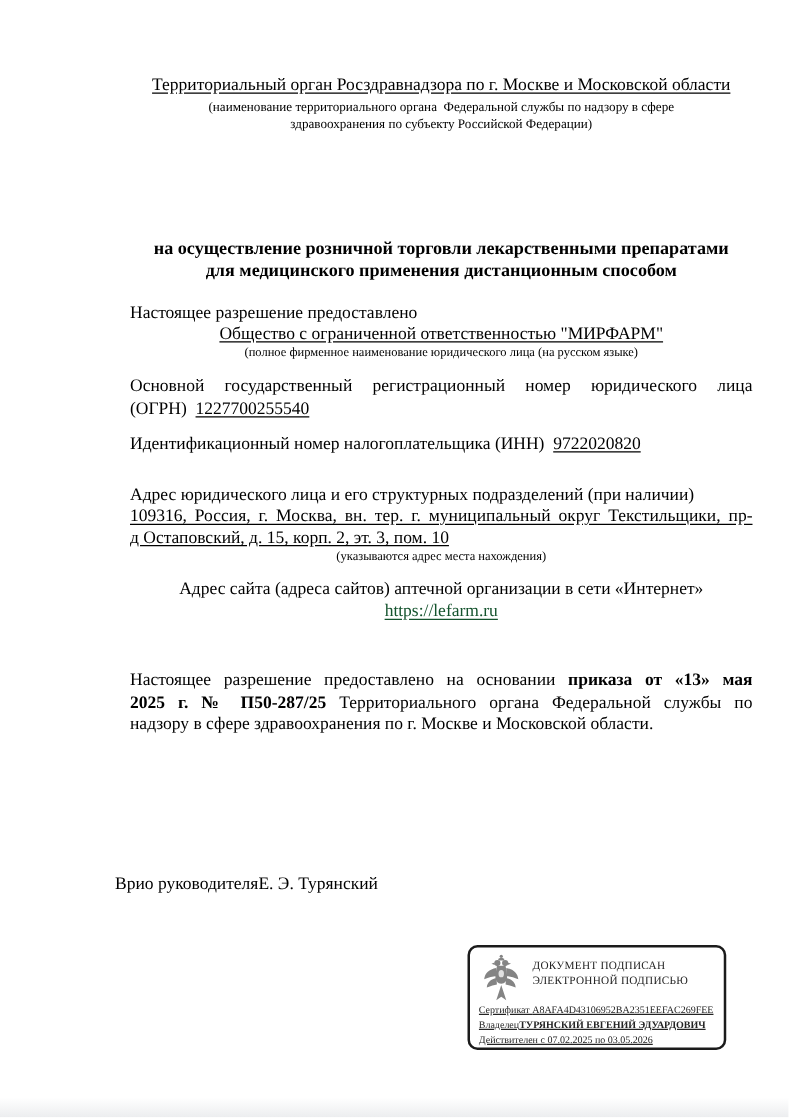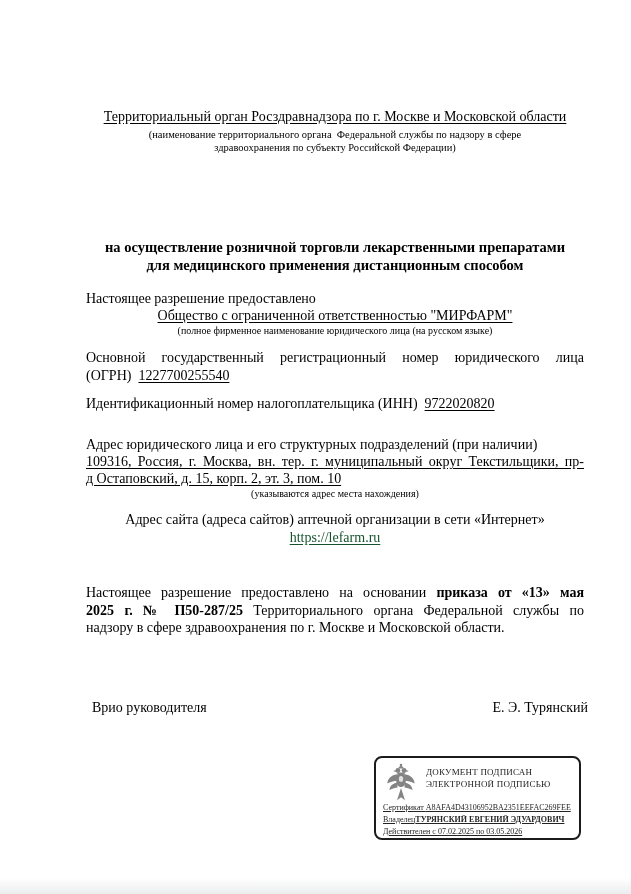--- a/index.html
+++ b/index.html
@@ -1,35 +1,35 @@
 <!DOCTYPE html>
 <html lang="ru"><head>
 <meta charset="utf-8">
 <style>
   html,body { margin:0; padding:0; background:#ffffff; }
   .page {
     position:relative; width:631px; height:894px; margin:0 auto;
     background:#ffffff; overflow:hidden; color:#000;
     font-family:"Liberation Serif","DejaVu Serif",serif;
   }
-  .blk { position:absolute; left:86px; width:498px;margin-top:48px; }
+  .blk { position:absolute; left:104px; width:498px; }
   .t   { font-size:14px; line-height:17.5px; }
   .t15 { font-size:14.5px; line-height:18px; }
   .small  { font-size:10.5px; line-height:13px; }
   .small2 { font-size:10px;  line-height:12px; }
   .b   { font-weight:bold; }
   .ctr { text-align:center; }
   .just { text-align:justify; text-align-last:justify; }
   .u   { text-decoration:underline; text-underline-offset:2px; }
   .doc-title { font-size:16.5px; line-height:20px; font-weight:bold; letter-spacing:0.5px; }
   .gap { display:inline-block; width:7px; }
   a.site { color:#14532d; }
 
   .sig-row { position:absolute; left:92px; top:699px; width:496px;
-             display:flex; justify-content:space-between; font-size:14px; line-height:17px; }
+             display:flex; justify-content:flex-start; font-size:14px; line-height:17px; }
 
   .stamp { position:absolute; left:374px; top:756px; width:207px; height:84px;
            box-sizing:border-box; border:2px solid #1b1b1b; border-radius:8px; background:#fff; }
   .stamp .emblem { position:absolute; left:8px; top:5px; width:34px; height:40px; }
   .stamp .stitle { position:absolute; left:50px; right:5px; top:9px; 
                    font-size:9px; line-height:11.5px; letter-spacing:0.2px; color:#242424; }
   .stamp .meta { position:absolute; left:7px; right:4px; font-size:8px; line-height:10px;
                  color:#242424; white-space:nowrap; overflow:hidden;text-decoration:underline; }
   .stamp .m1 { top:45px; } .stamp .m2 { top:57px; } .stamp .m3 { top:69px; }
 

